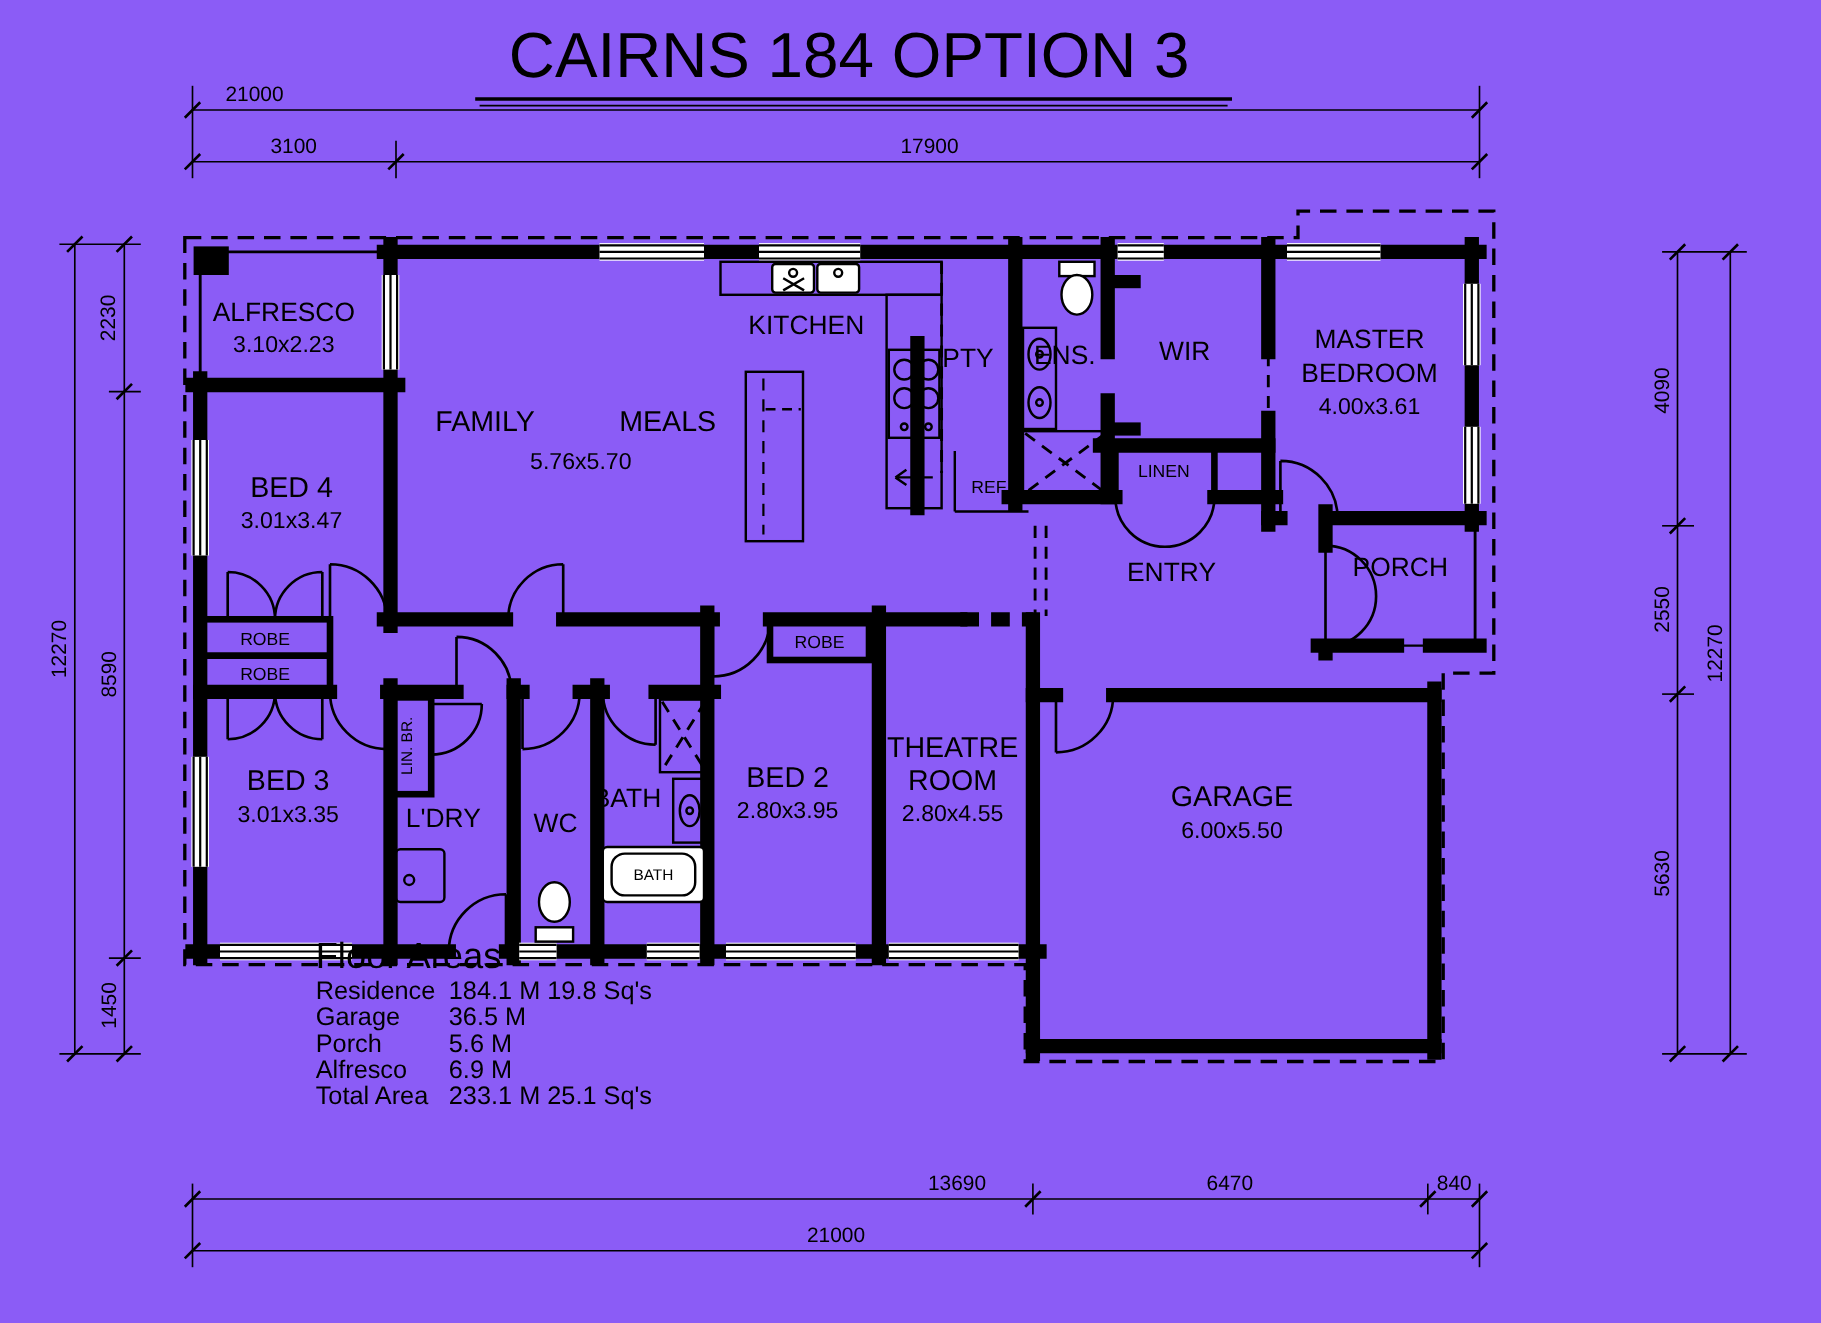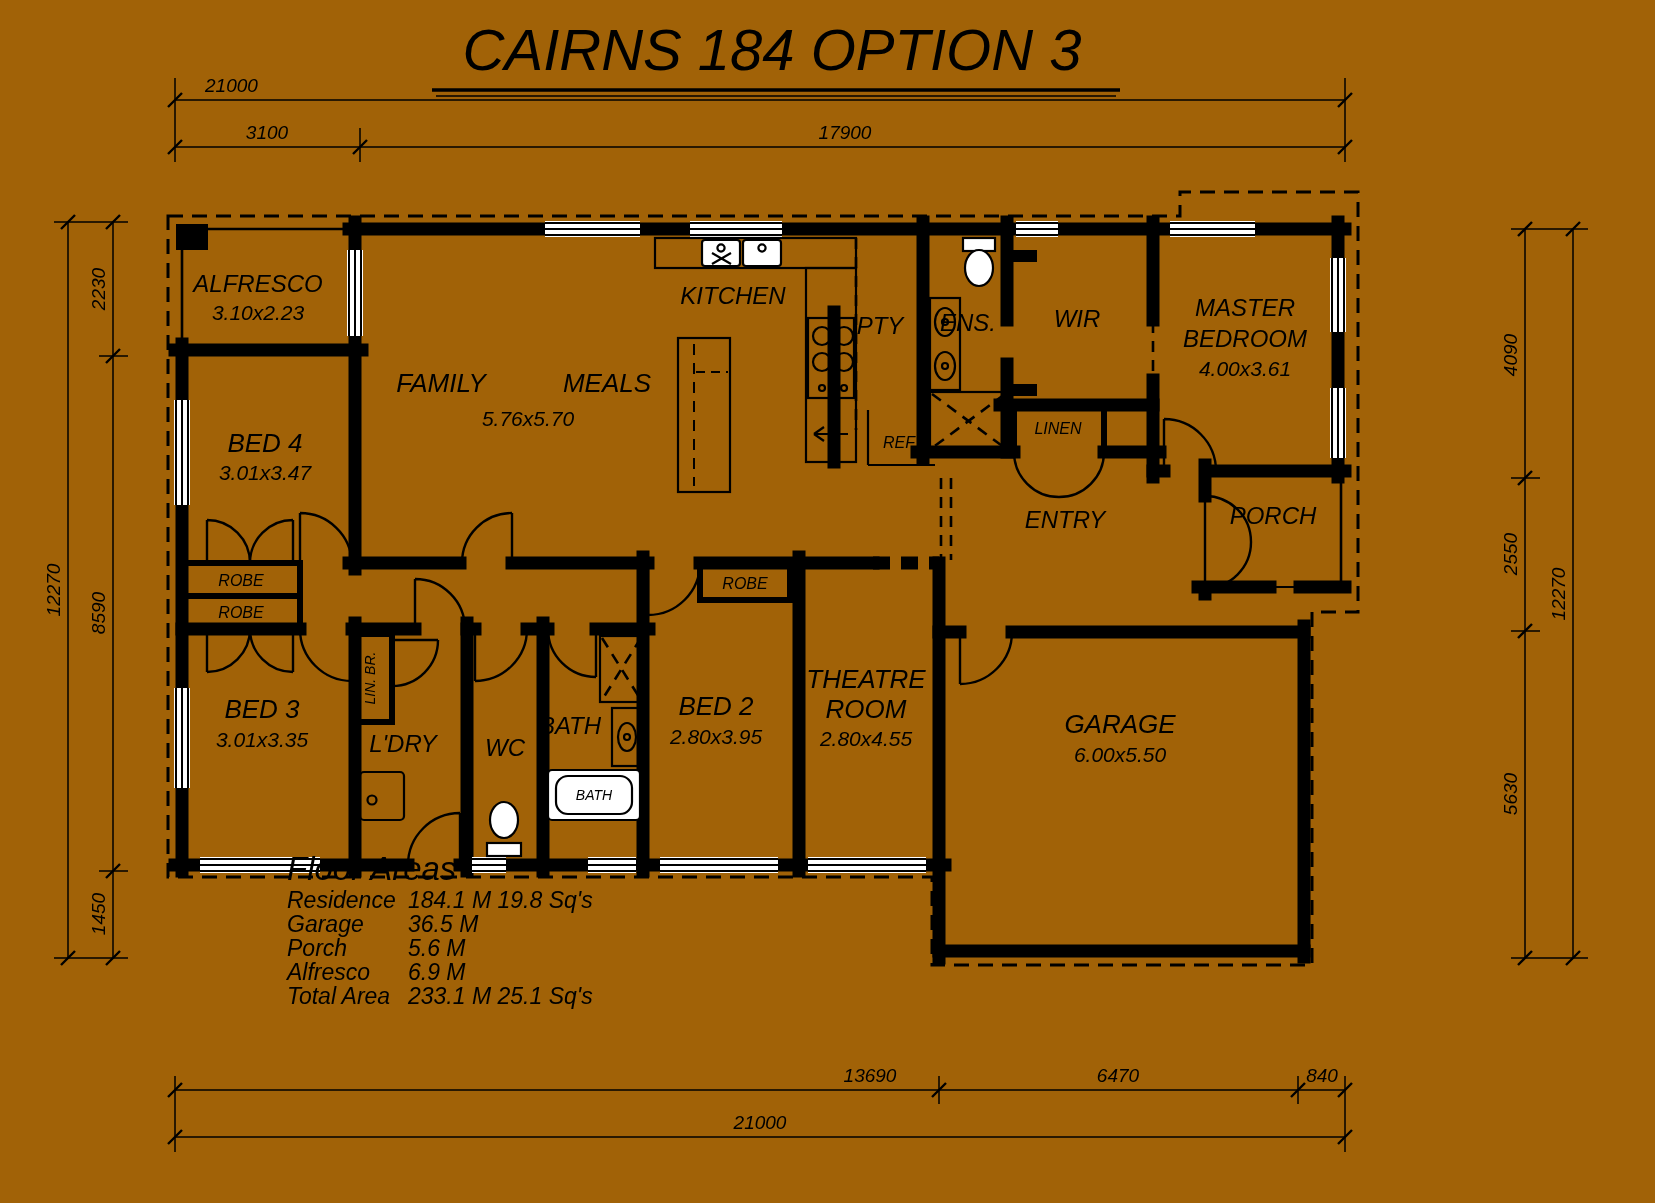--- a/index.html
+++ b/index.html
@@ -1,16 +1,16 @@
 <!DOCTYPE html>
 <html><head>
 <meta charset="utf-8">
 <style>
   html,body{margin:0;padding:0;background:#fff;}
-  .page{width:1655px;height:1203px;background:#a16207;position:relative;font-family:"Liberation Sans",sans-serif;font-style:italic;}
+  .page{width:1655px;height:1203px;background:#8b5cf6;position:relative;font-family:"Liberation Sans",sans-serif;}
   svg{display:block;}
   svg text{font-family:"Liberation Sans",sans-serif;fill:#000;}
   .t-title{font-size:58px;}
   .t-room{font-size:26px;}
   .t-room-sm{font-size:24px;}
   .t-size{font-size:21px;}
   .t-tiny{font-size:16px;}
   .t-mini{font-size:14px;}
   .t-dim{font-size:19px;}
   .t-fa-head{font-size:33px;}

